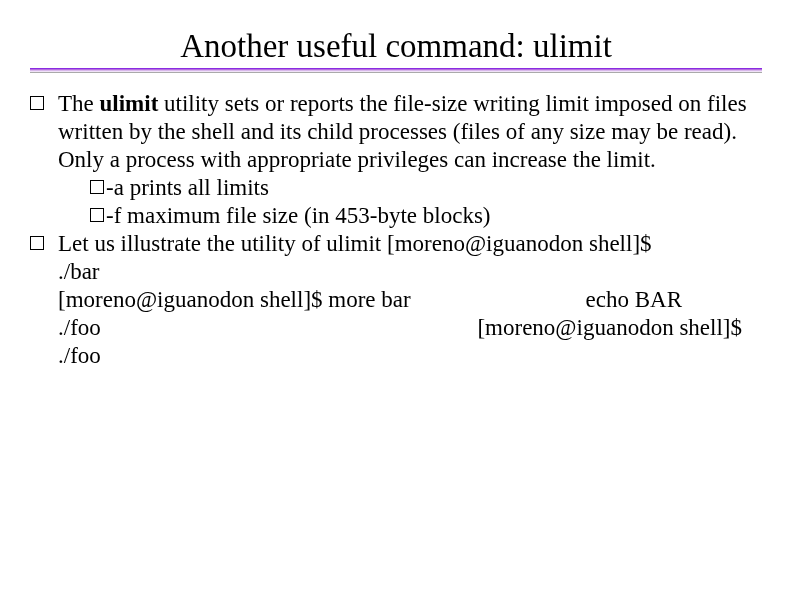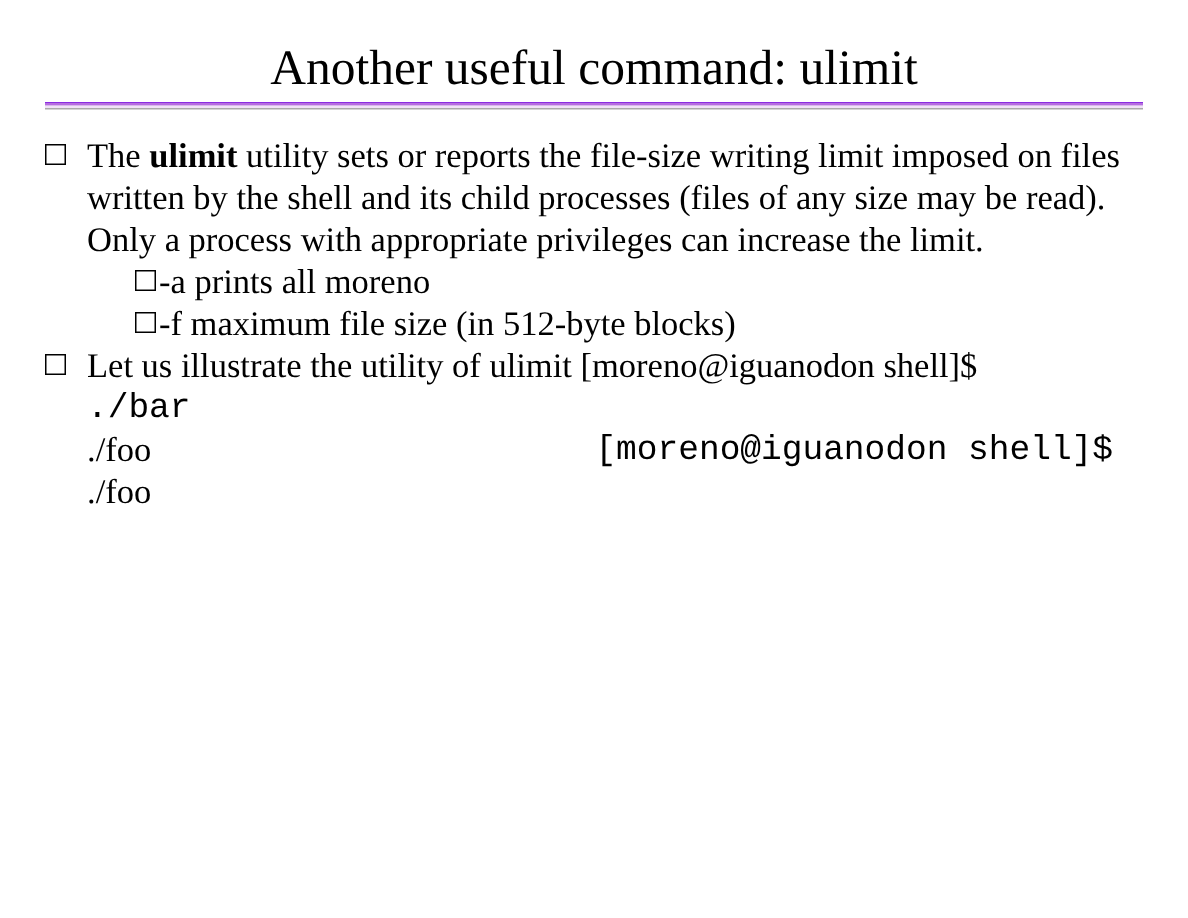--- a/index.html
+++ b/index.html
@@ -92,21 +92,20 @@
   }
   .twocol {
     display: flex;
     justify-content: space-between;
   }
   .colL, .colR {
     white-space: nowrap;
   }
   .colR {
     text-align: center;
-    font-family: Liberation Mono, monospace;
   }
 </style>
 </head>
 <body>
 
 <div class="slide">
 
   <h1 class="title">Another useful command: ulimit</h1>
   <div class="underline"></div>
 
@@ -116,39 +115,43 @@
       <span class="bullet"></span>
       <div class="para1">
         <span>The </span><span class="cmd">ulimit</span><span> utility sets or  reports  the  file-size  writing limit imposed  on  files written by the shell and its child processes (files of any size may be read).  Only  a  process with appropriate privileges can increase the limit.</span>
       </div>
     </div>
 
     <div class="sub-list">
       <div class="sub-item">
         <span class="sub-bullet"></span>
         <div class="sub-text">
-          <span>-a</span><span> prints all moreno</span>
+          <span>-a</span><span> prints all limits</span>
         </div>
       </div>
       <div class="sub-item">
         <span class="sub-bullet"></span>
         <div class="sub-text">
-          <span>-f</span><span> maximum file size (in 512-byte blocks)</span>
+          <span>-f</span><span> maximum file size (in 453-byte blocks)</span>
         </div>
       </div>
     </div>
 
     <div class="row2block">
 
       <div class="row2">
         <span class="bullet"></span>
         <div style="flex:1 1 auto;">
           <span>Let us illustrate the utility of ulimit </span><span>[moreno@iguanodon shell]$</span>
           <div class="twocol">
             <span class="colR" style="margin-right:130px;">./bar</span>
+          </div>
+          <div class="twocol">
+            <span class="colL">[moreno@iguanodon shell]$ more bar</span>
+            <span class="colR" style="margin-right:80px;">echo BAR</span>
           </div>
           <div class="twocol">
             <span class="colL">./foo</span>
             <span class="colR" style="margin-right:20px;">[moreno@iguanodon shell]$</span>
           </div>
           <div>./foo</div>
         </div>
       </div>
 
     </div>

